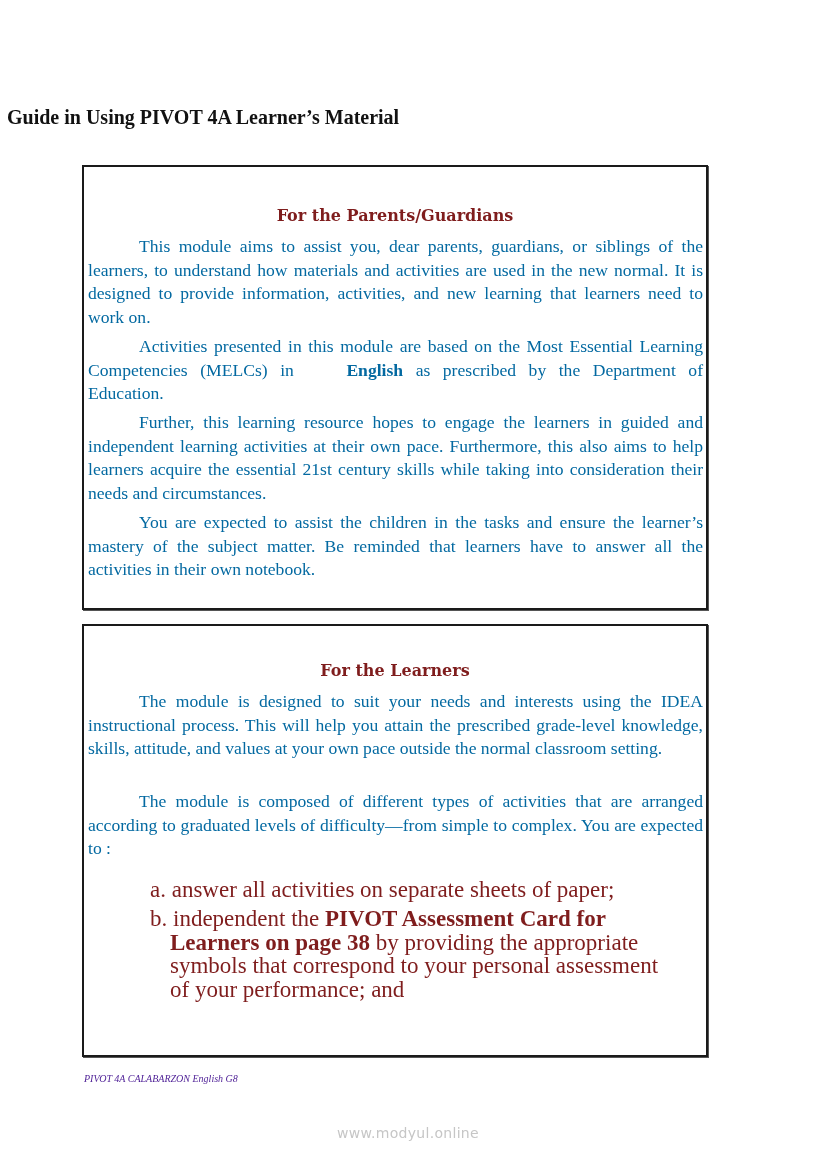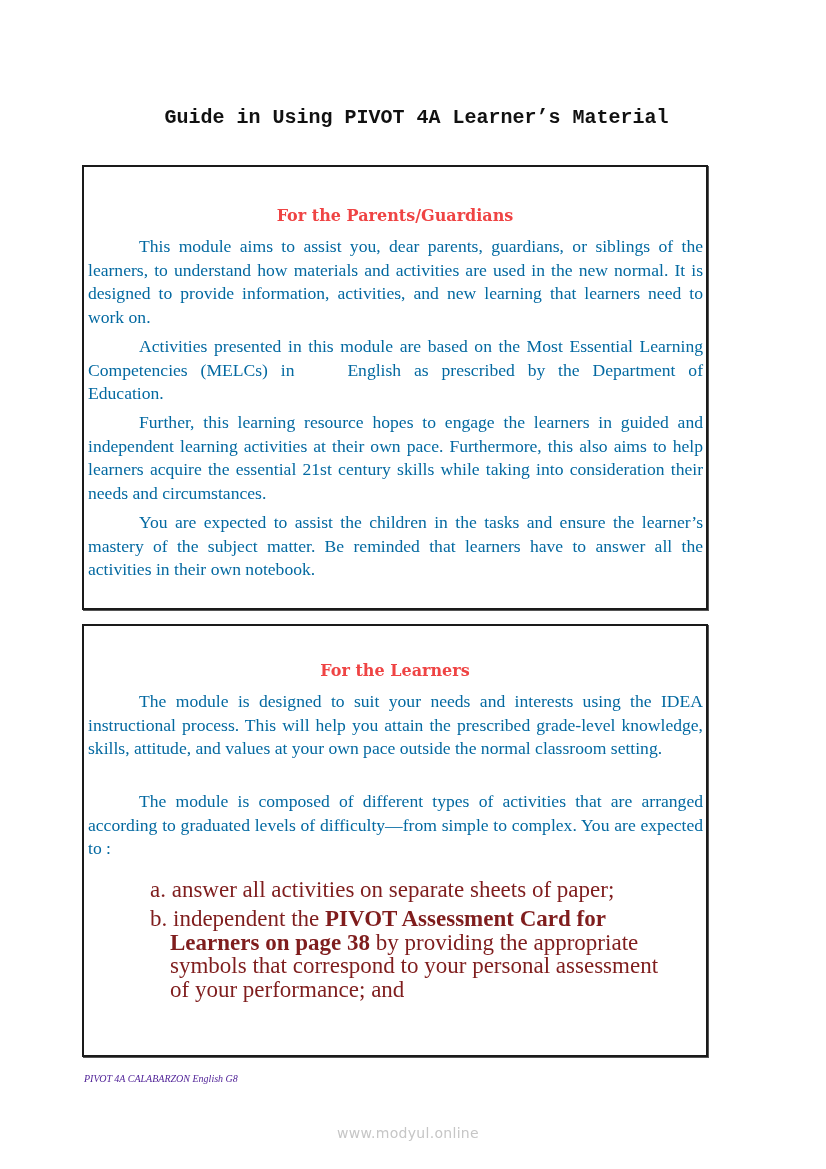--- a/index.html
+++ b/index.html
@@ -1,40 +1,40 @@
 <!DOCTYPE html>
 <html><head>
 <meta charset="utf-8">
 <style>
   html, body { margin: 0; padding: 0; background: #ffffff; }
   body { width: 826px; height: 1169px; position: relative; overflow: hidden; color: #111; }
   .page-title {
     position: absolute; left: 0; right: 0; top: 106px;
-    text-align: center; font-family: Liberation Mono, monospace; font-weight: bold;
+    text-align: left; font-family: Liberation Serif, serif; font-weight: bold;
     font-size: 20px; letter-spacing: 0px; color: #111; margin-left: 7px;
   }
   .box {
     position: absolute; left: 82px; width: 622px;
     border: 2px solid #1a1a1a; box-sizing: content-box;
     box-shadow: 1px 1px 0 #555;
   }
   .box1 { top: 165px; height: 441px; }
   .box2 { top: 624px; height: 429px; }
   .box-heading {
     position: absolute; left: 0; right: 0; text-align: center;
-    font-family: "DejaVu Serif", serif; font-weight: bold; font-size: 16px; color: #ef4444;
+    font-family: "DejaVu Serif", serif; font-weight: bold; font-size: 16px; color: #7f1d1d;
   }
   .box1 .box-heading { top: 39px; }
   .box2 .box-heading { top: 35px; }
   .para {
     position: absolute; left: 4px; right: 3px;
     font-family: "Liberation Serif", serif; font-size: 17.6px; line-height: 23.5px;
     text-align: justify; text-indent: 51px; margin: 0; color: #0369a1;
   }
-  .para b { font-weight: normal; margin-left: 40px; }
+  .para b { font-weight: bold; margin-left: 40px; }
   .list-item {
     position: absolute; left: 54px; right: 18px;
     font-family: "Liberation Serif", serif; font-size: 23px; line-height: 23.5px;
     margin: 12px; padding-left: 20px; text-indent: -20px; color: #7f1d1d;
   }
   .footer {
     position: absolute; left: 84px; top: 1073px;
     font-family: Liberation Serif, serif; font-style: italic; font-size: 10px; color: #4c1d95;
   }
   .watermark {

